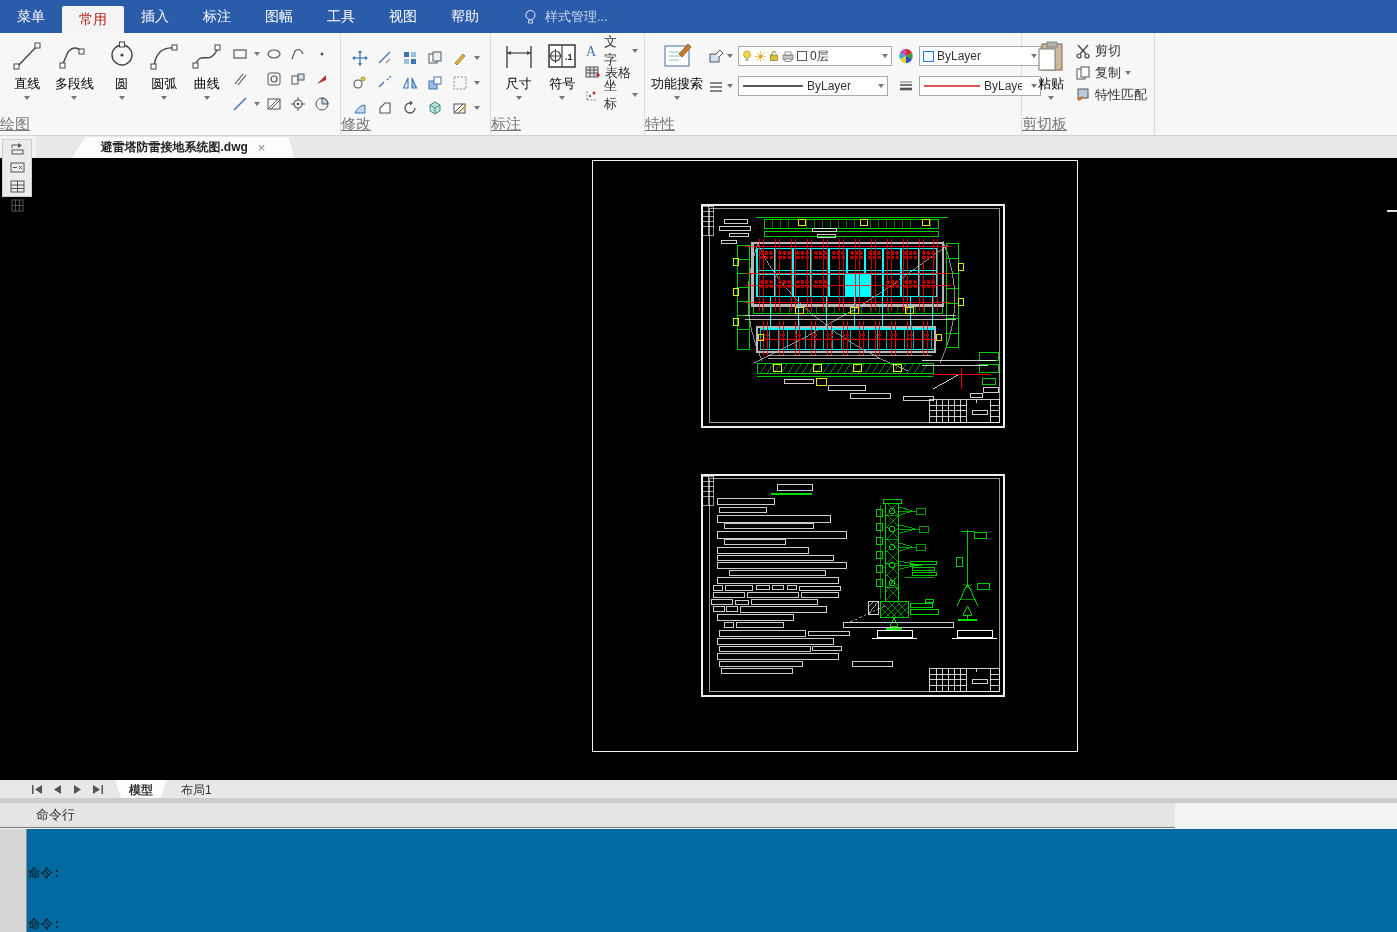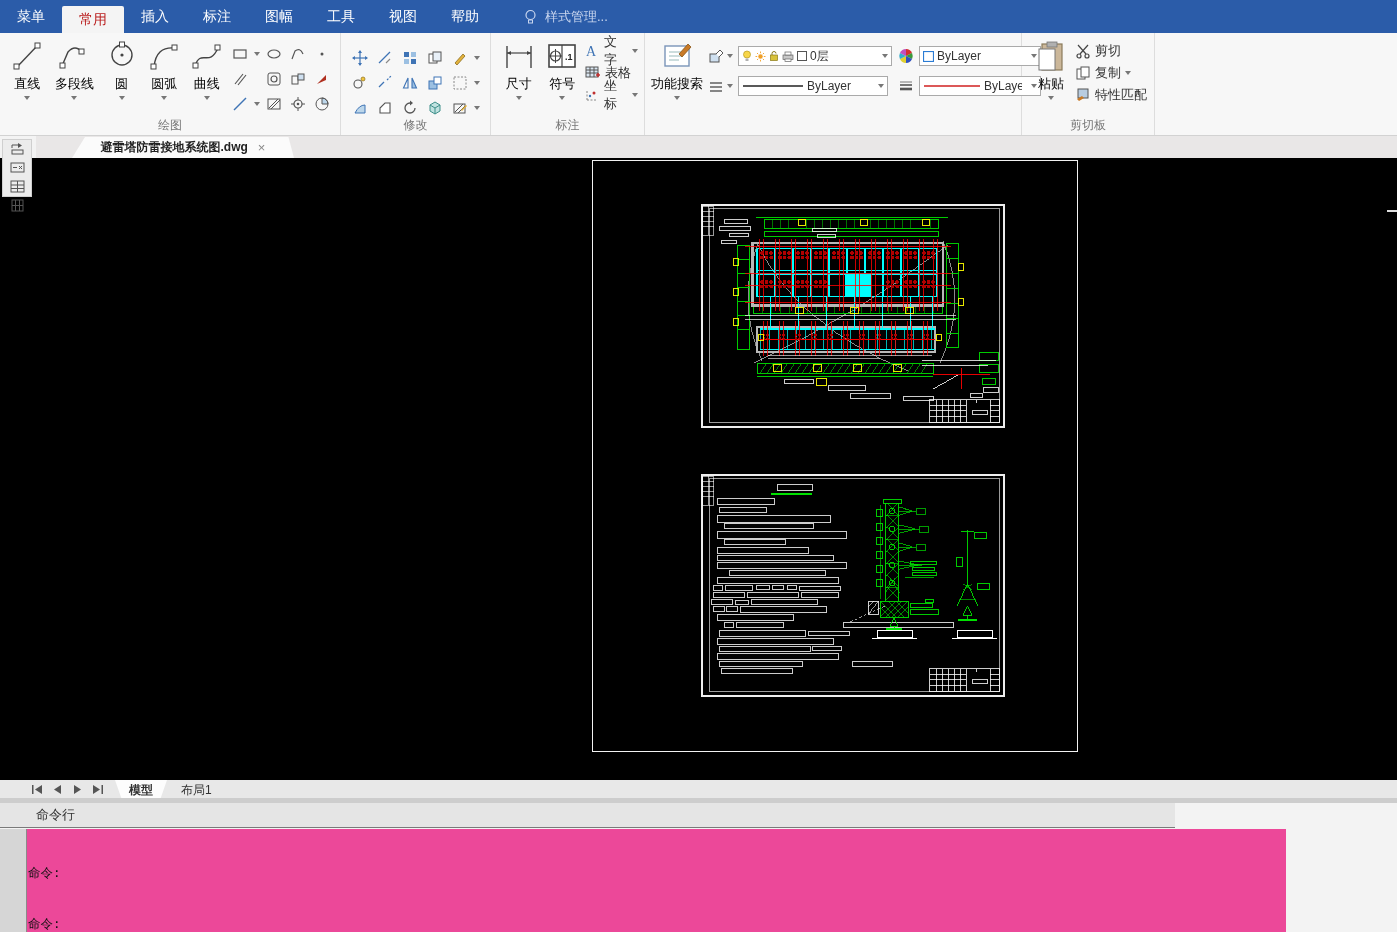--- a/index.html
+++ b/index.html
@@ -8,21 +8,21 @@
 
   
   .menubar { position:absolute; left:0; top:0; width:1397px; height:33px; background:#2b5ca9; display:flex; align-items:stretch; }
   .menu-item { color:#fff; font-size:14px; padding:0 17px; display:flex; align-items:center; cursor:default; }
   .menu-item.active { background:#f4f4f4; color:#b91c1c; margin-top:6px; border-radius:2px 2px 0 0; }
   .menu-search { display:flex; align-items:center; margin-left:28px; color:#c9d6ef; font-size:13px; gap:8px; }
 
   
   .ribbon { position:absolute; left:0; top:33px; width:1397px; height:103px; background:#f7f7f7; border-bottom:1px solid #d2d2d2; display:flex; }
   .rgroup { position:relative; border-right:1px solid #ddd; padding:4px 6px 16px 6px; display:flex; align-items:flex-start; }
-  .rgroup-label { position:absolute; bottom:1px; left:0; right:0; text-align:center; font-size:12px; color:#777; }
+  .rgroup-label { position:absolute; bottom:1px; left:0; right:0; text-align:left; font-size:15px; color:#777;text-decoration:underline; }
   .big-tool { width:46px; display:flex; flex-direction:column; align-items:center; padding-top:3px; cursor:default; }
   .big-tool svg { width:32px; height:34px; }
   .bt-label { font-size:13px; color:#000000; white-space:nowrap; margin-top:1px; }
   .crt { width:0; height:0; border-left:3.5px solid transparent; border-right:3.5px solid transparent; border-top:4px solid #777; display:inline-block; }
   .big-tool .crt { margin-top:3px; }
   .igrid { display:grid; grid-auto-rows:25px; align-items:center; justify-items:center; margin-top:4px; }
   .igrid.draw { grid-template-columns:24px 10px 24px 24px 24px; }
   .igrid.mod  { grid-template-columns:25px 25px 25px 25px 25px 10px; }
   .si { width:17px; height:17px; display:flex; align-items:center; justify-content:center; }
   .si svg { width:16px; height:16px; }
@@ -52,21 +52,21 @@
   .sheettabs { position:absolute; left:0; top:780px; width:1397px; height:20px; background:#e8e8e8; display:flex; align-items:stretch; font-size:12px; }
   .nav { display:flex; align-items:center; gap:9px; padding:0 12px 0 32px; }
   .nav svg { width:11px; height:9px; }
   .stab { padding:0 14px; display:flex; align-items:center; color:#333; }
   .stab.active { background:#fdfdfd; font-weight:bold; clip-path:polygon(0 0,100% 0,calc(100% - 7px) 100%,7px 100%); }
   .stab.plain { clip-path:polygon(7px 0,calc(100% - 0px) 0,calc(100% - 7px) 100%,14px 100%); }
   .splitter { position:absolute; left:0; top:798px; width:1397px; height:5px; background:#cdcdcd; }
 
   
   .cmd-header { position:absolute; left:0; top:803px; width:1175px; height:25px; background:#e5e5e5; border-bottom:1px solid #7a7a7a; display:flex; align-items:center; padding-left:36px; font-size:13px; color:#333; }
-  .cmd-body { position:absolute; left:0; top:829px; width:1286px; height:103px; background:#ec4899;padding-left:40px; }
+  .cmd-body { position:absolute; left:0; top:829px; width:1397px; height:103px; background:#0369a1;padding-left:40px; }
   .cmd-gutter { position:absolute; left:0; top:0; width:27px; height:103px; background:#d6d6d6; border-right:1px solid #8a8a8a; }
   .cmd-lines { position:absolute; left:28px; top:1px; right:2px; font-family:"DejaVu Sans Mono","Liberation Mono",monospace; font-size:12.5px; line-height:17px; color:#111; white-space:pre; }
 </style>
 </head>
 <body>
 
 <div class="menubar">
   <div class="menu-item">菜单</div>
   <div class="menu-item active">常用</div>
   <div class="menu-item">插入</div>
@@ -494,20 +494,21 @@
       <div class="combo" style="width:122px;overflow:hidden">
         <span class="mini">
             <svg width="58" height="6" viewBox="0 0 58 6">
               <line x1="1" y1="3" x2="57" y2="3" stroke="#d02020" stroke-width="1.4"></line>
             </svg>
           </span>
         <span style="white-space:nowrap;overflow:hidden;max-width:38px">ByLayer</span>
         <span class="crt"></span>
       </div>
     </div>
+    <div class="rgroup-label">特性</div>
   </div>
 
   <div class="rgroup" style="width:133px">
     <div class="big-tool">
       <svg viewBox="0 0 32 34">
           <rect x="7" y="4" width="20" height="26" fill="#cbb79a" stroke="#8a7a5a" stroke-width="1.2"></rect>
           <rect x="12" y="2" width="10" height="5" fill="#b0b0b0" stroke="#777" stroke-width="0.8"></rect>
           <rect x="4" y="9" width="16" height="21" fill="#fff" stroke="#777" stroke-width="1"></rect>
         </svg>
       <span class="bt-label">粘贴</span>

